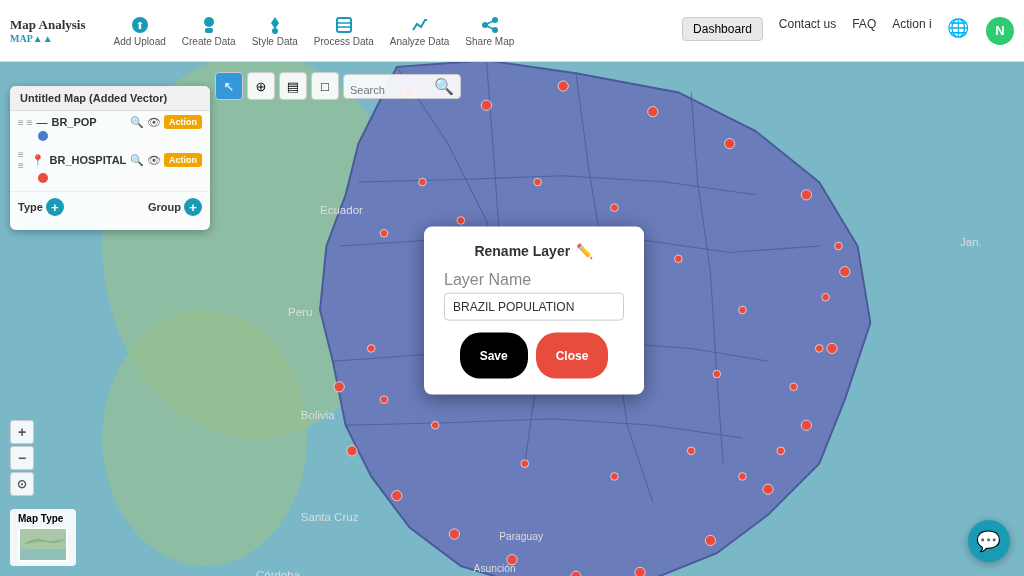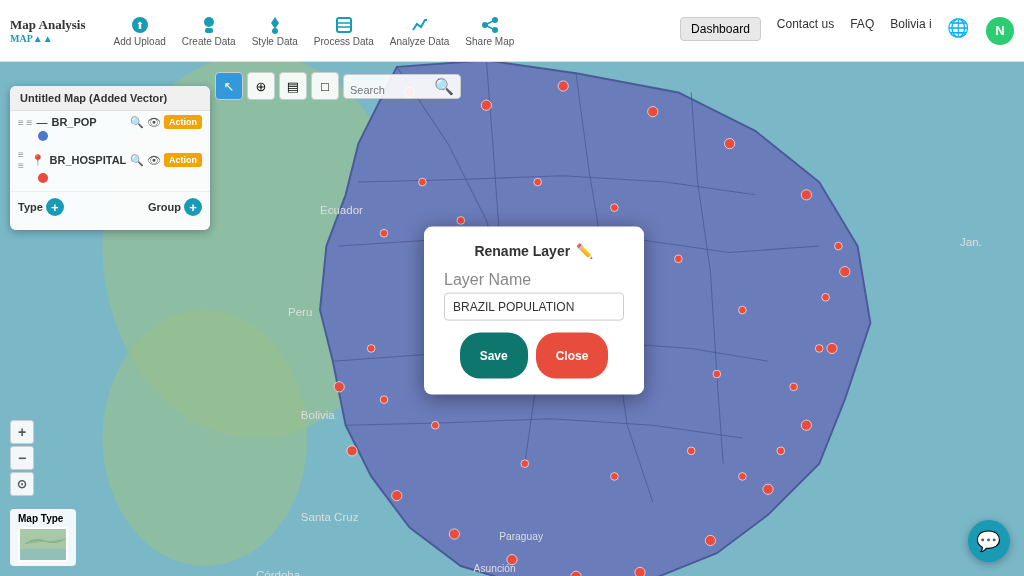--- a/index.html
+++ b/index.html
@@ -139,21 +139,21 @@
     }
     #dialog-pencil { font-size: 14px; color: #f0a500; }
     #dialog-field-label { font-size: 16px; color: #888; margin-bottom: 4px; }
     #layer-name-input {
       width: 100%; border: 1px solid #ccc; border-radius: 4px;
       padding: 6px 8px; font-size: 12px; outline: none; margin-bottom: 12px;
       color: #333;
     }
     #dialog-buttons { display: flex; gap: 8px; justify-content: center; }
     #save-btn {
-      background: #0f766e; color: white; border: none; border-radius: 20px;
+      background: #000000; color: white; border: none; border-radius: 20px;
       padding: 6px 20px; font-size: 12px; font-weight: bold; cursor: pointer;
     }
     #close-btn {
       background: #e74c3c; color: white; border: none; border-radius: 20px;
       padding: 16px 20px; font-size: 12px; font-weight: bold; cursor: pointer;
     }
 
     
     #chat-btn {
       position: absolute; bottom: 14px; right: 14px;
@@ -229,21 +229,21 @@
     </div>
     <span class="nav-tool-label">Share Map</span>
   </div>
 
   <div class="nav-spacer"></div>
 
   <div id="right-nav">
     <button id="dashboard-btn">Dashboard</button>
     <span class="nav-link">Contact us</span>
     <span class="nav-link">FAQ</span>
-    <span class="nav-link">Bolivia i</span>
+    <span class="nav-link">Action i</span>
     <span id="globe-icon">🌐</span>
     <div id="user-avatar">N</div>
   </div>
 </div>
 
 <div id="map-container">
 
   <svg id="map-bg" viewBox="0 0 800 514" preserveAspectRatio="xMidYMid slice">
 
     <rect width="800" height="514" fill="#7ab8c8"></rect>

